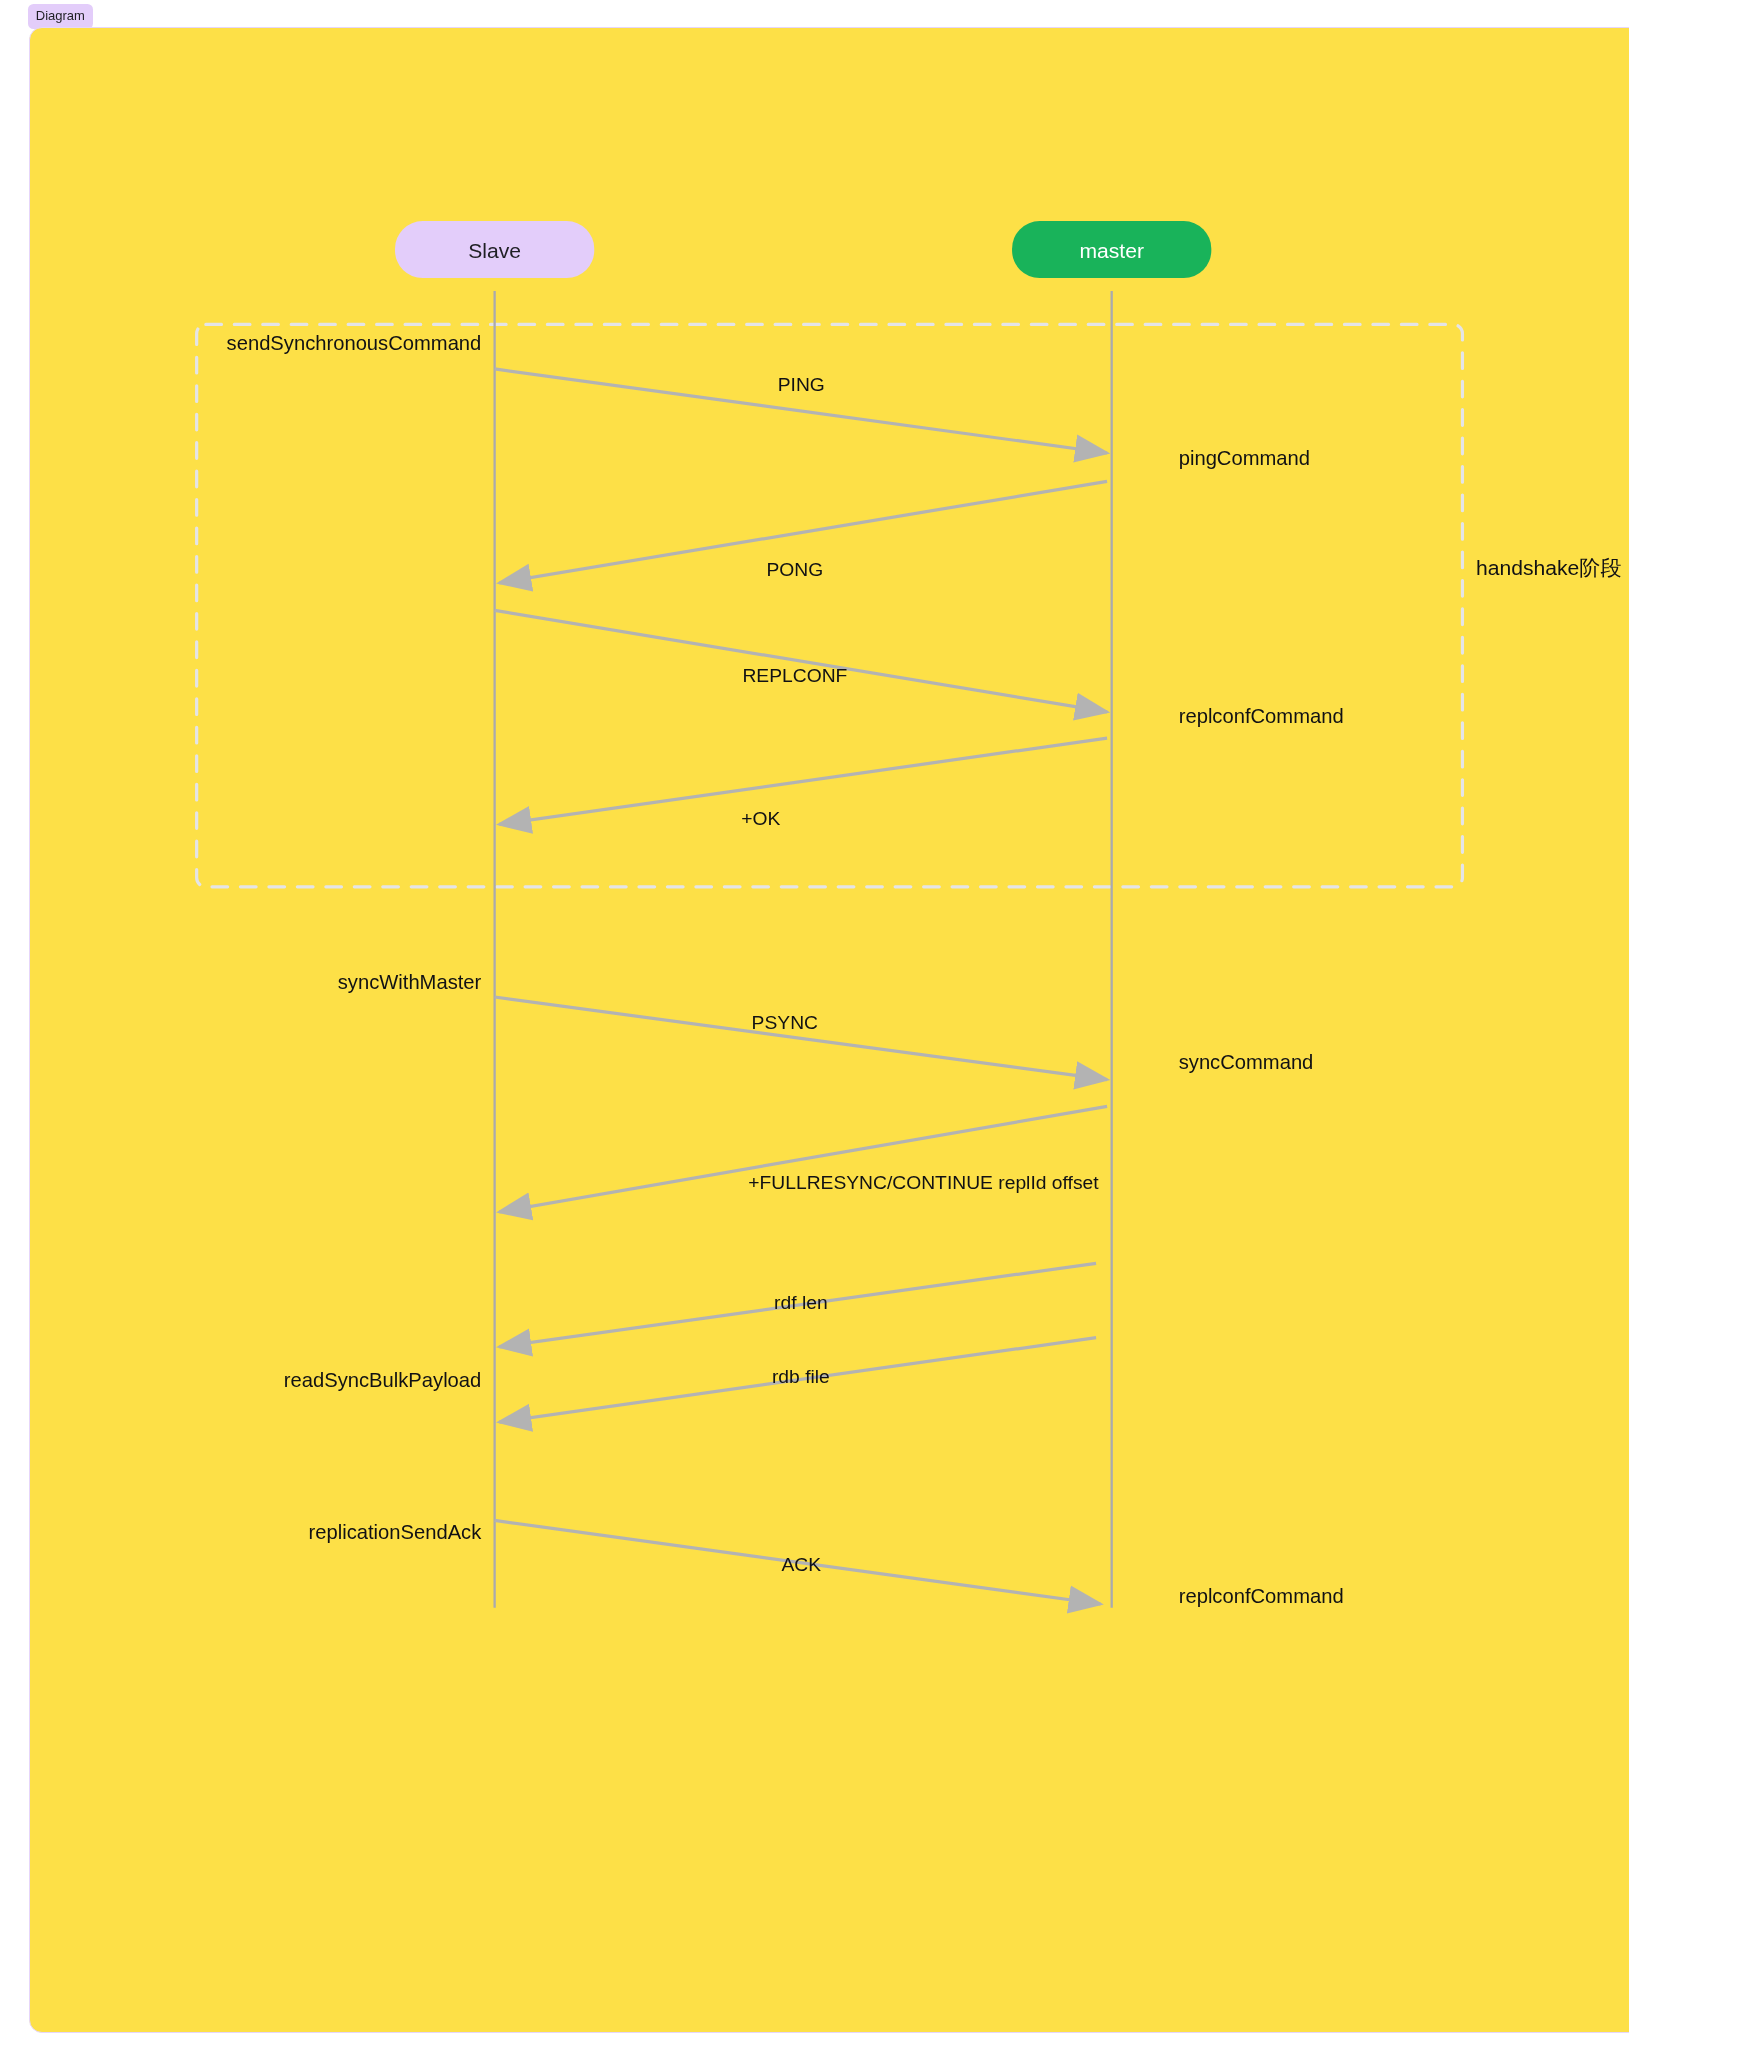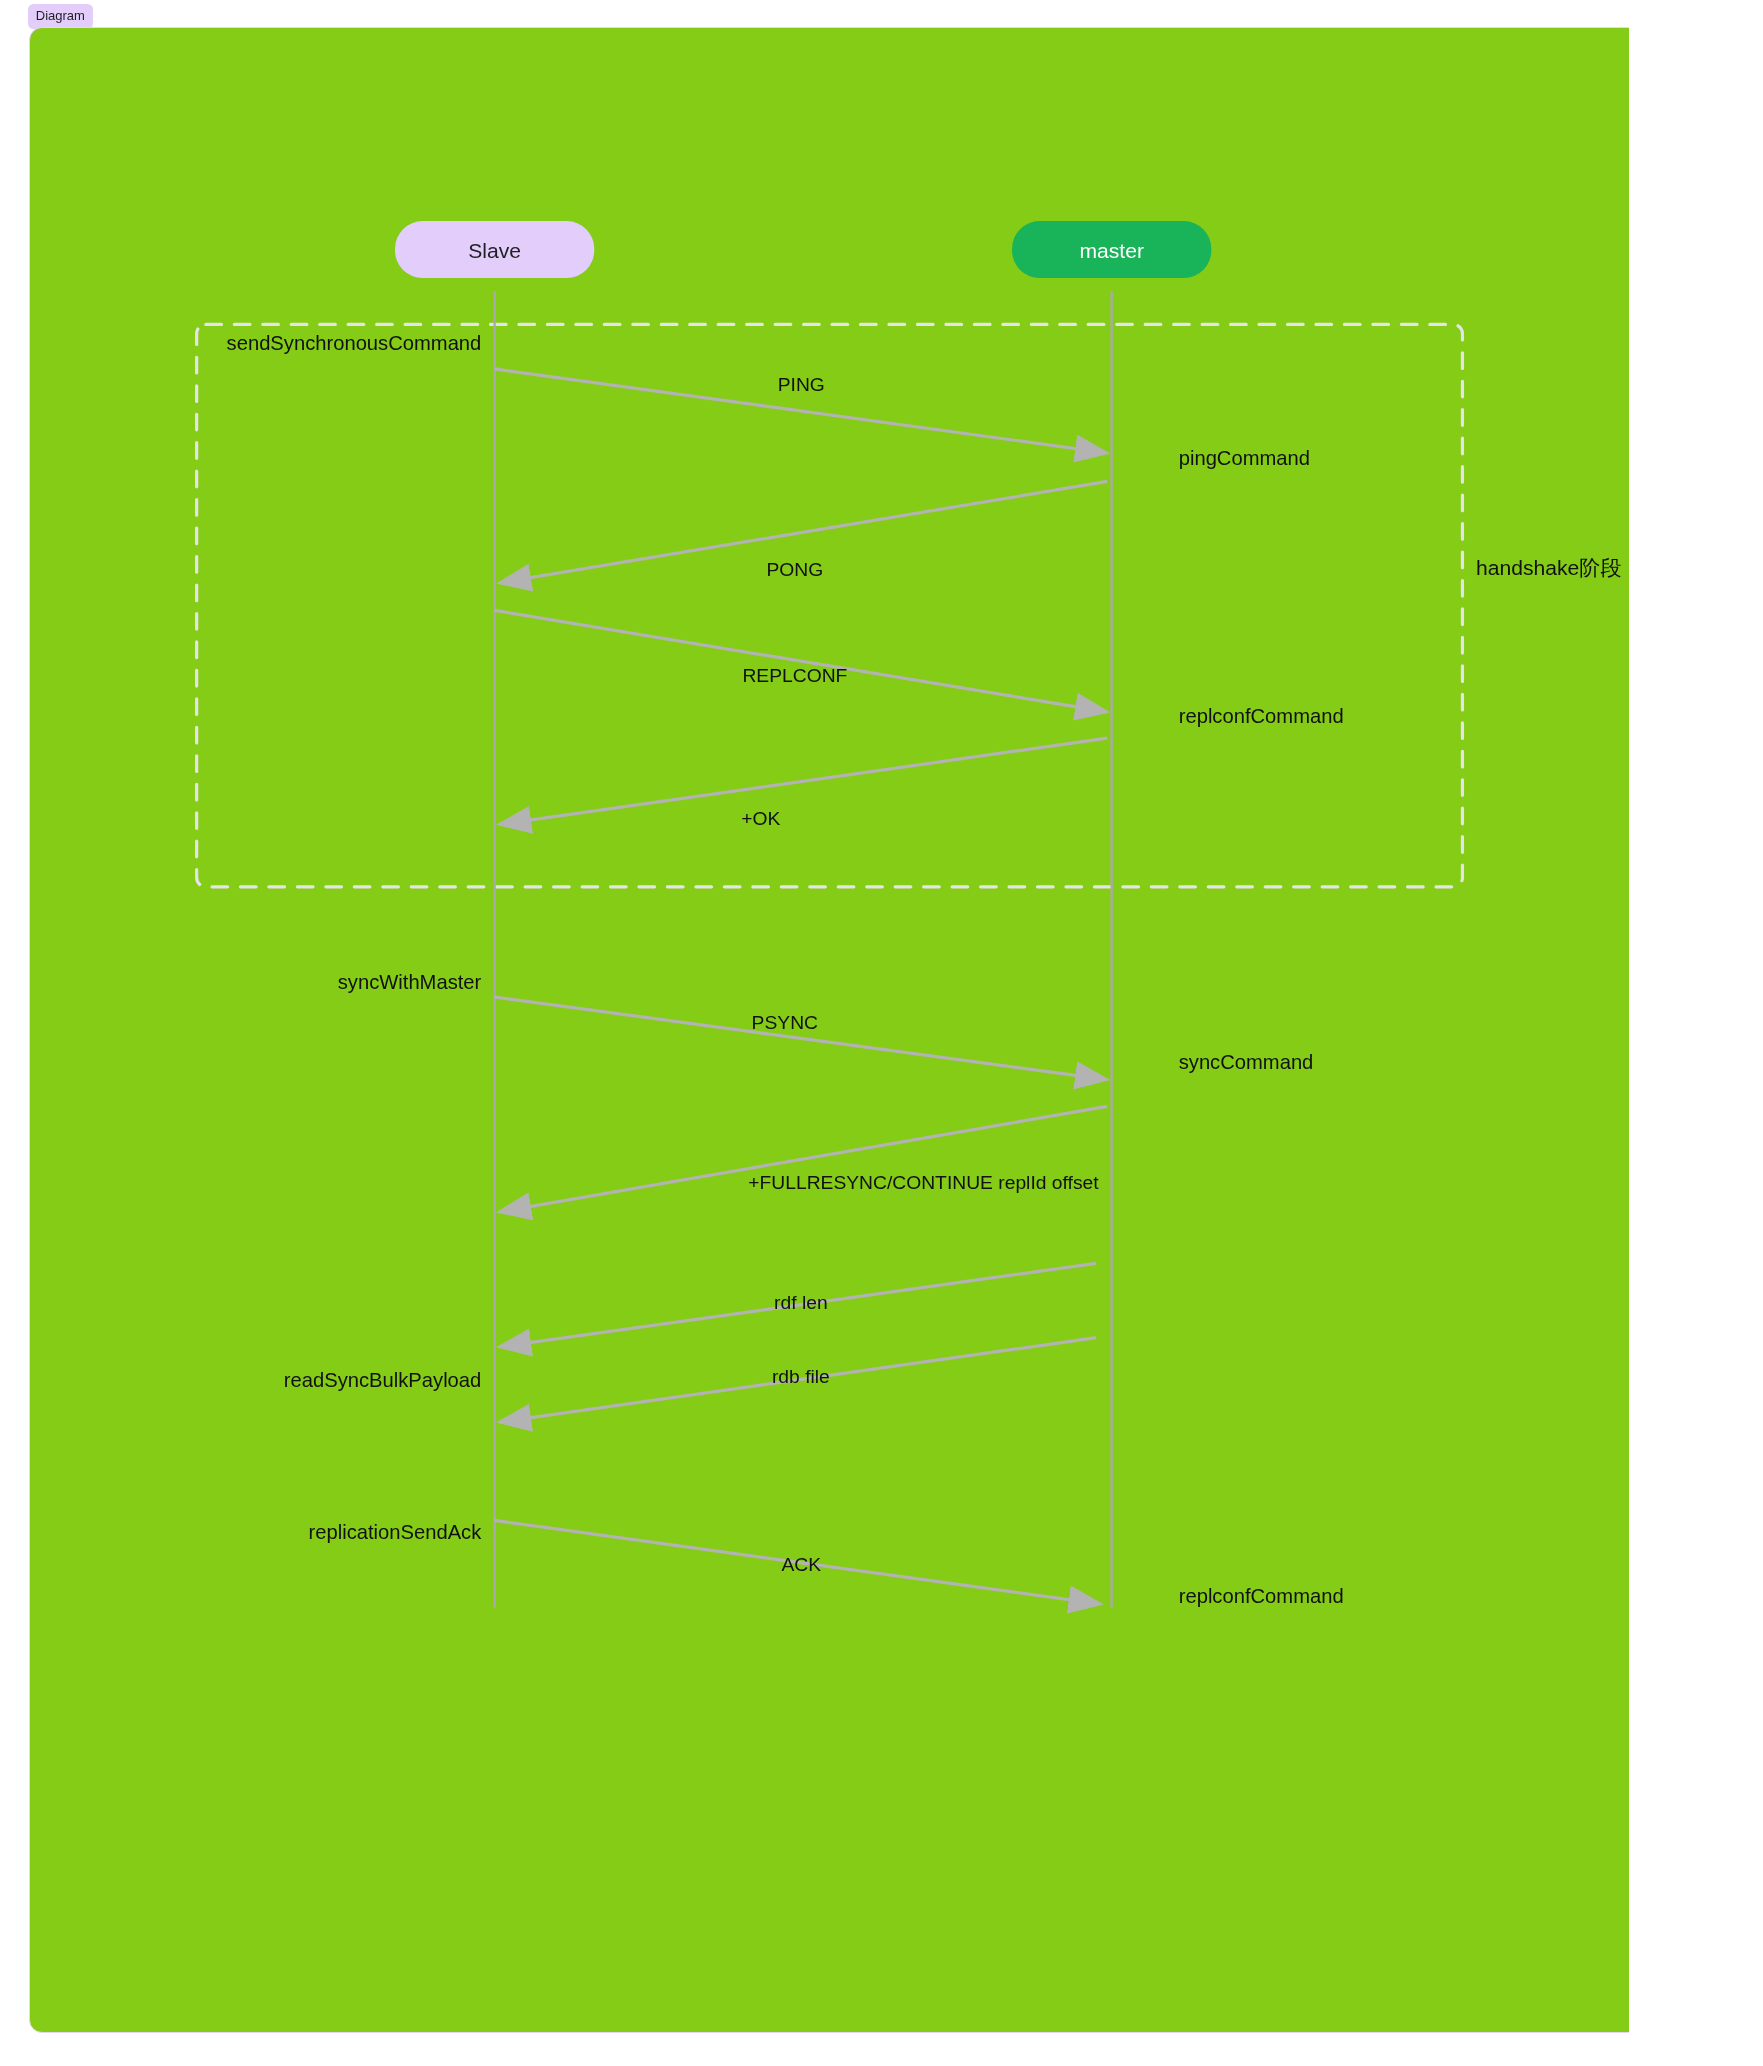--- a/index.html
+++ b/index.html
@@ -27,21 +27,21 @@
     border-radius: 5.5px;
     font-family: "Liberation Sans", sans-serif;
     white-space: nowrap;
   }
   #canvas-frame {
     position: absolute;
     left: 28.5px;
     top: 27px;
     width: 1707px;
     height: 2006px;
-    background: #84cc16;
+    background: #fde047;
     border: 0.9px solid #E6D6FA;
     border-radius: 13px;
     box-sizing: border-box;
     overflow: hidden;
   }
   #diagram-svg {
     position: absolute;
     left: 0;
     top: 0;
     width: 1707px;

